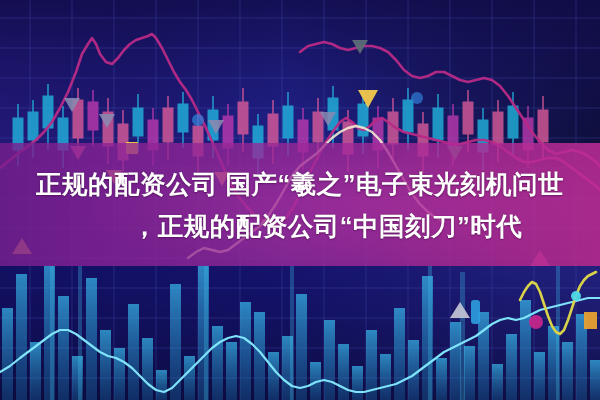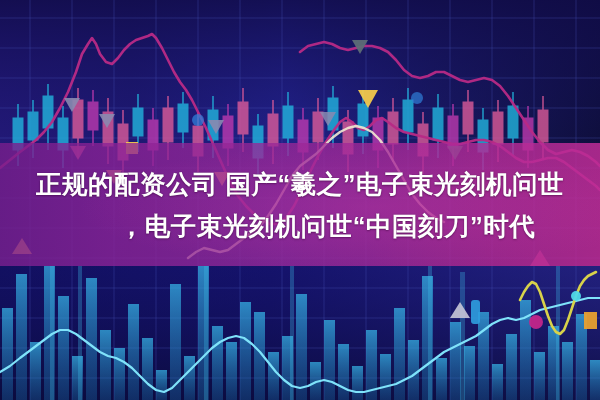--- a/index.html
+++ b/index.html
@@ -328,16 +328,16 @@
         <rect x="471" y="300" width="9" height="24" fill="#2f9fe0" opacity="0.9" rx="3"></rect>
       </g>
     </svg>
   </div>
 
   <div id="banner"></div>
   <div id="banner-glow"></div>
 
   <div id="title-wrap">
     <div class="title-line l1">正规的配资公司 国产“羲之”电子束光刻机问世</div>
-    <div class="title-line l2">，电子束光刻机问世“中国刻刀”时代</div>
+    <div class="title-line l2">，正规的配资公司“中国刻刀”时代</div>
   </div>
 
 </div>
 
 </body></html>

